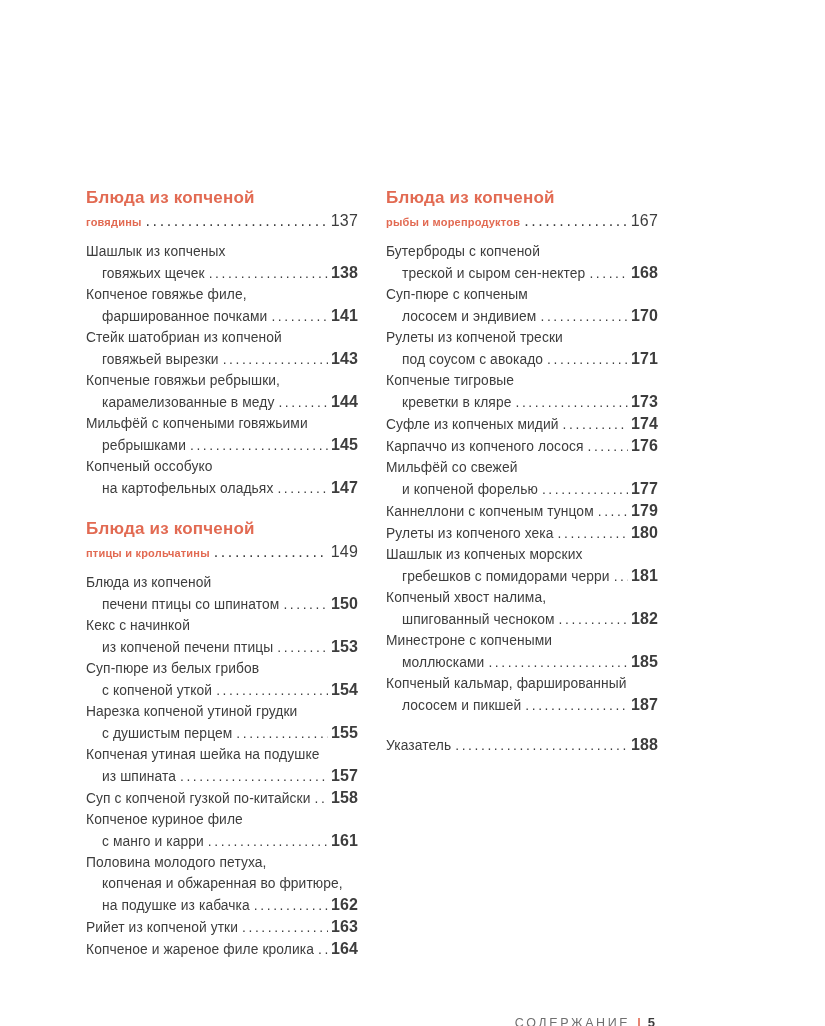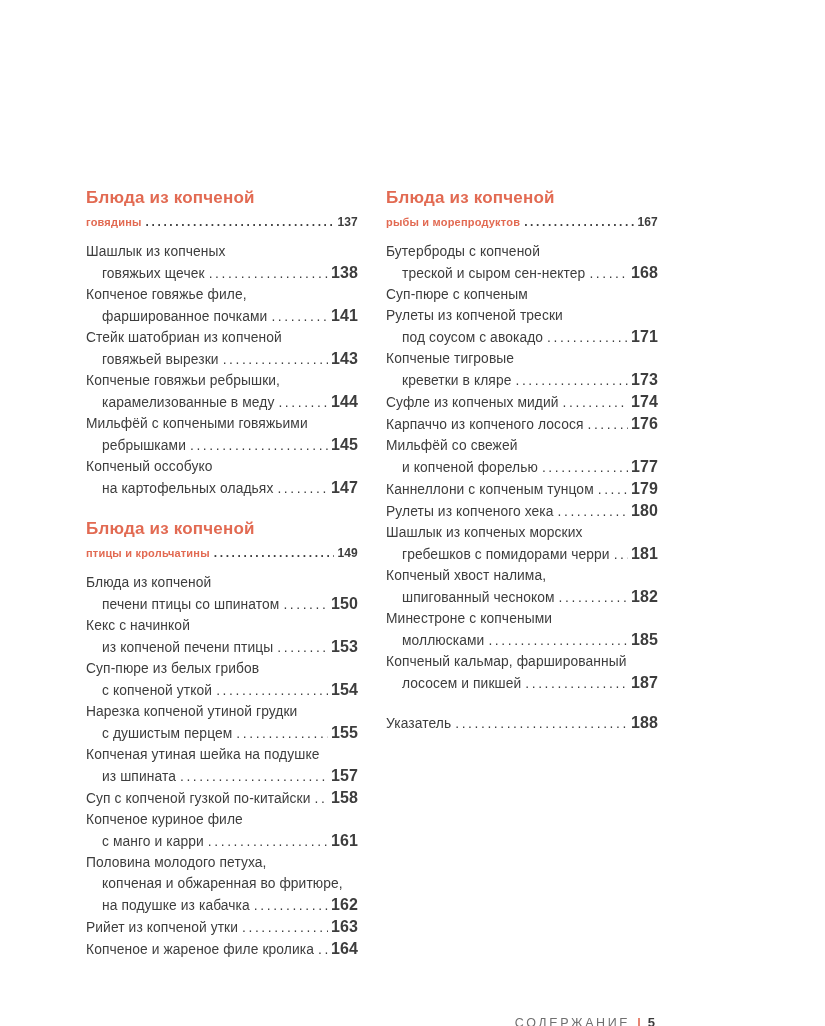--- a/index.html
+++ b/index.html
@@ -25,21 +25,21 @@
   .txt { white-space:nowrap; }
   .leader { flex:1 1 auto; overflow:hidden; white-space:nowrap; margin:0 3px 0 4px; min-width:10px; }
   .leader::after {
     content:"..........................................................................................";
     letter-spacing:2.6px; font-size:13.8px; color:var(--ink); font-weight:400;
   }
   .pg { white-space:nowrap; font-size:16px; color:var(--ink); font-weight:700; }
   .heading { margin-bottom:7px; }
   .heading .line { font-size:17px; line-height:23px; font-weight:700; color:var(--accent); letter-spacing:0.2px; }
   .heading .txt { font-size:11px; font-weight:700; color:var(--accent); }
-  .heading .leader::after, .heading .pg { font-size:12px; font-weight:700; color:var(--ink); }
+  .heading .leader::after, .heading .pg { font-size:16px; font-weight:400; color:var(--ink); }
   .footer {
     position:absolute; top:999px; right:170px;
     display:flex; align-items:baseline; gap:7px;
     font-size:12.5px;
   }
   .footer .footer-label { color:#6f6f6f; letter-spacing:2.6px; font-weight:400; }
   .footer .footer-sep { color:var(--accent); font-weight:700; }
   .footer .footer-page { color:#3a3a3a; font-weight:700; font-size:13px; }
 </style>
 </head>
@@ -208,20 +208,25 @@
           <div class="entry">
             <div class="line">Бутерброды с копченой</div>
             <div class="line indent fl">
               <span class="txt">треской и сыром сен-нектер</span>
               <span class="leader"></span>
               <span class="pg">168</span>
             </div>
           </div>
           <div class="entry">
             <div class="line">Суп-пюре с копченым</div>
+            <div class="line indent fl">
+              <span class="txt">лососем и эндивием</span>
+              <span class="leader"></span>
+              <span class="pg">170</span>
+            </div>
           </div>
           <div class="entry">
             <div class="line">Рулеты из копченой трески</div>
             <div class="line indent fl">
               <span class="txt">под соусом с авокадо</span>
               <span class="leader"></span>
               <span class="pg">171</span>
             </div>
           </div>
           <div class="entry">

